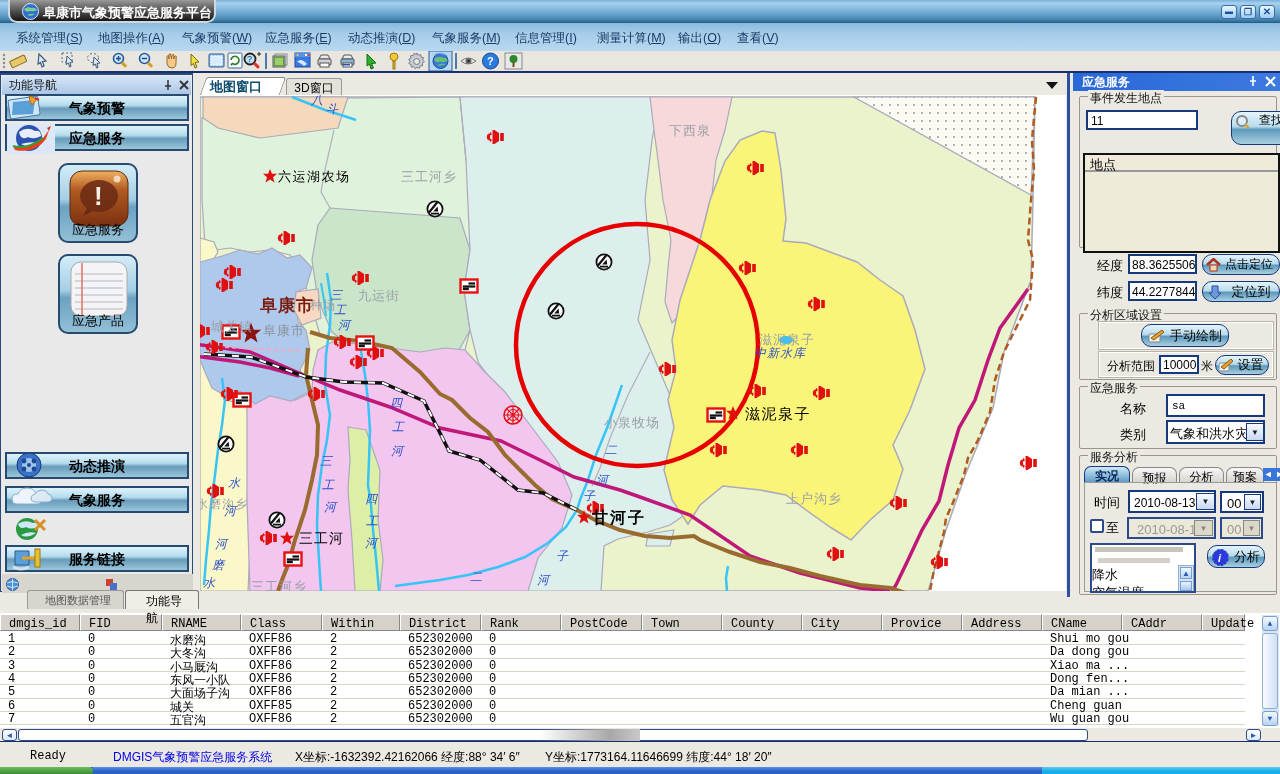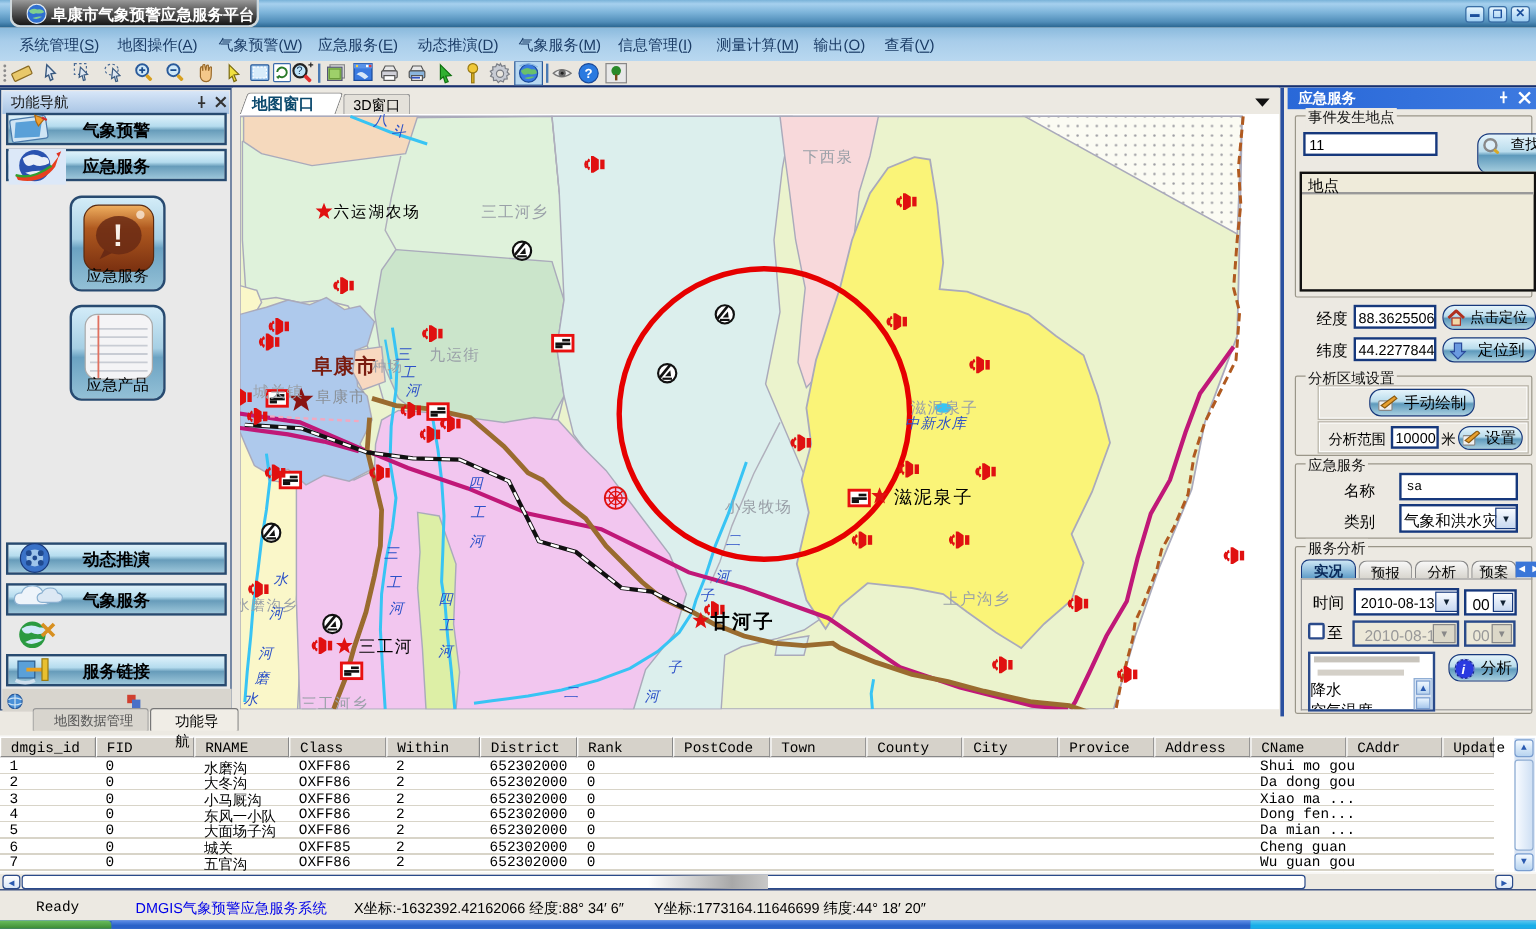--- a/index.html
+++ b/index.html
@@ -557,21 +557,21 @@
         </svg></div>
 <div class="grp abs" style="left:9px;top:23px;width:198px;height:152px">
         <span class="grplbl">事件发生地点</span>
       </div>
 <div class="tbx abs" style="left:16px;top:37px;width:112px;height:20px;border-width:2px;padding:2px 0 0 3px">11</div>
 <div class="pill abs" style="left:161px;top:38px;width:66px;height:34px;line-height:17px;padding-left:14px">查找
 <svg class="abs" style="left:3px;top:2px" width="16" height="15" viewBox="0 0 16 15">
 <circle cx="7" cy="7" r="5" fill="#dceef8" stroke="#888" stroke-width="2"></circle>
 <rect x="10" y="10" width="5" height="2.5" rx="1" transform="rotate(40 11 11)" fill="#d8a828"></rect>
         </svg></div>
-<div class="abs" style="left:13px;top:70px;width:197px;height:100px;background:#efebda;border:2px solid #111">
+<div class="abs" style="left:13px;top:80px;width:197px;height:100px;background:#efebda;border:2px solid #111">
         <div class="abs" style="left:0;top:0;width:193px;height:17px;background:#efebda;border-bottom:2px solid #999;font-size:13px;padding:1px 0 0 5px">地点</div>
       </div>
 <div class="rlbl abs" style="left:27px;top:184px">经度</div>
 <div class="tbx abs" style="left:58px;top:181px;width:69px;height:20px;border-width:2px;padding:2px 0 0 2px;font-size:12px;overflow:hidden">88.3625506</div>
 <div class="pill abs" style="left:132px;top:181px;width:78px;height:21px;line-height:19px;padding-left:16px;font-size:12px">点击定位
 <svg class="abs" style="left:3px;top:3px" width="15" height="14" viewBox="0 0 15 14">
 <path d="M1,7 L7.5,1 L14,7" fill="none" stroke="#b03020" stroke-width="2.5"></path>
 <rect x="4" y="7" width="7" height="6" fill="#f0d8a8" stroke="#b03020"></rect>
         </svg></div>
 <div class="rlbl abs" style="left:27px;top:211px">纬度</div>

